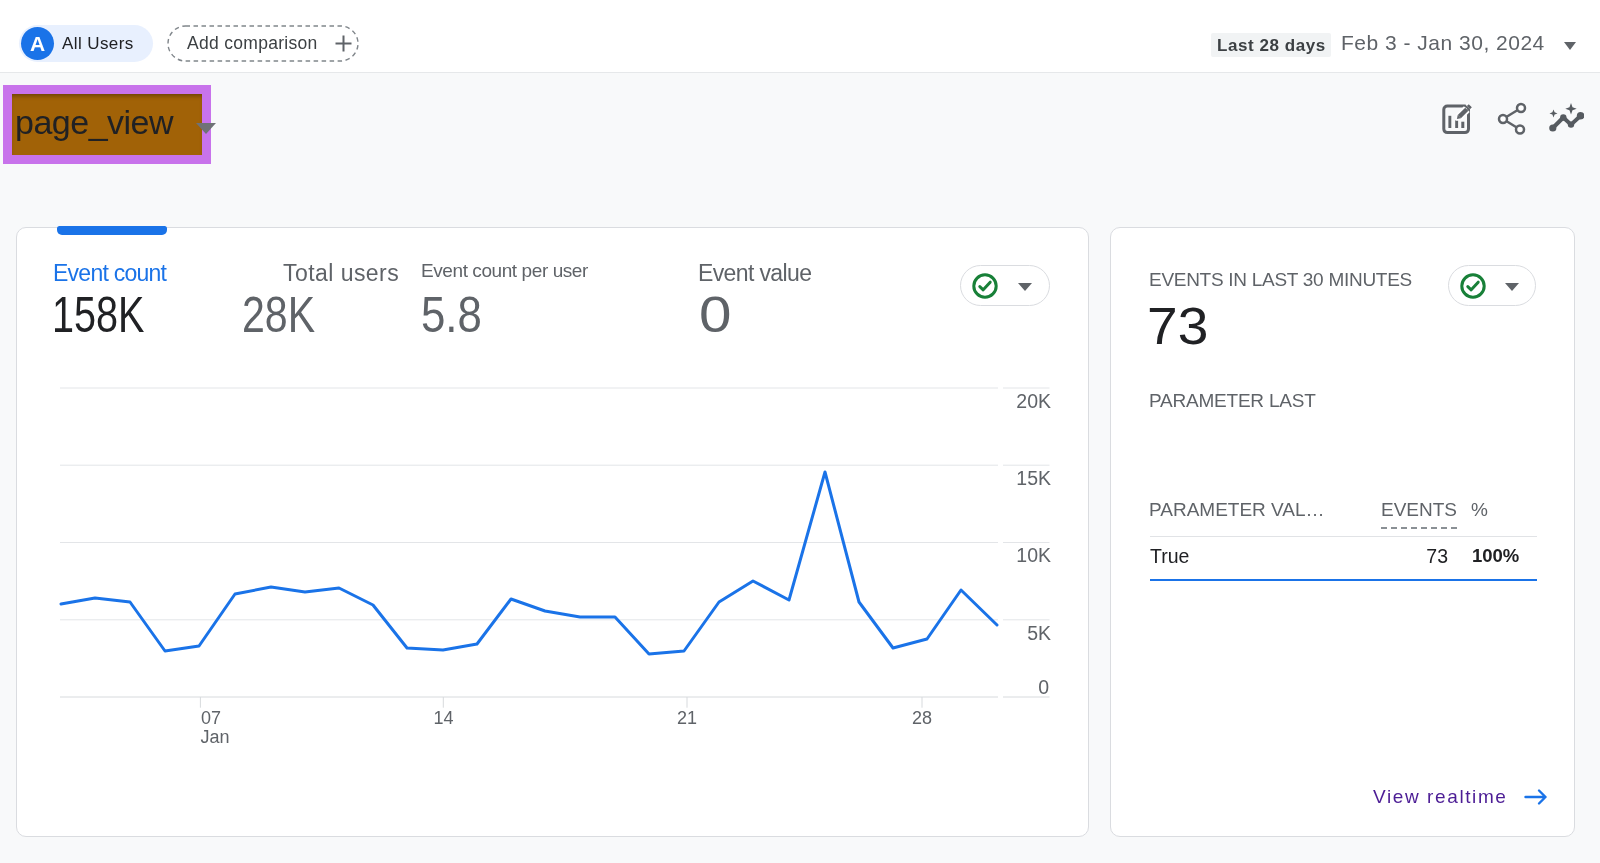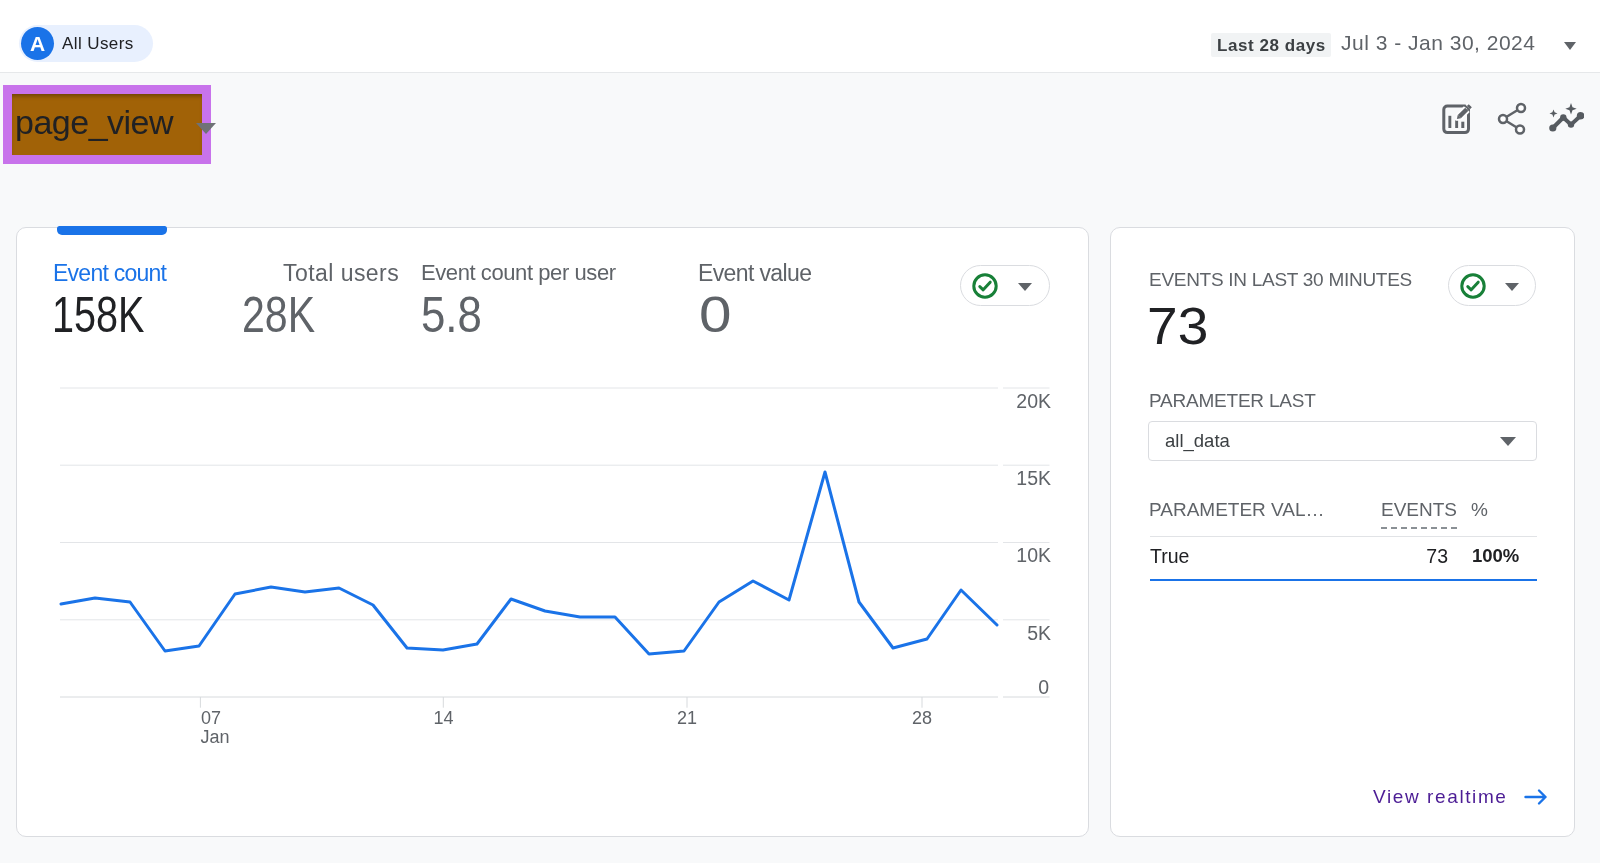--- a/index.html
+++ b/index.html
@@ -16,24 +16,33 @@
 <body>
 <div id="page">
 
   <div class="abs band"></div>
   <div class="abs topdivider"></div>
 
   <div class="abs" style="left:19px;top:25px;width:134px;height:37px;border-radius:19px;background:#e8f0fe;">
     <div class="abs" style="left:2px;top:2px;width:33px;height:33px;border-radius:50%;background:#1a73e8;color:#fff;font-size:21px;font-weight:700;text-align:center;line-height:33px;">A</div>
     <div class="abs dark" style="left:43px;top:0;height:37px;line-height:37px;font-size:17px;font-weight:500;letter-spacing:0.4px;">All Users</div>
   </div>
+  <div class="abs" style="left:167px;top:25px;width:192px;height:37px;">
+    <svg class="abs" style="left:0;top:0;" width="192" height="37">
+        <rect x="1" y="1" width="190" height="35" rx="17.5" fill="none" stroke="#80868b" stroke-width="1.4" stroke-dasharray="4.5 3.5"></rect>
+      </svg>
+    <div class="abs" style="left:20px;top:0;height:36px;line-height:36px;font-size:17.5px;font-weight:500;color:#3c4043;letter-spacing:0.3px;">Add comparison</div>
+    <svg class="abs" style="left:167px;top:9px;" width="19" height="19" viewBox="0 0 19 19">
+        <path d="M9.5 1.5v16M1.5 9.5h16" stroke="#5f6368" stroke-width="2"></path>
+      </svg>
+  </div>
 
   <div class="abs" style="left:1211px;top:33px;width:120px;height:24px;background:#f1f3f4;border-radius:2px;"></div>
   <div class="abs" style="left:1217px;top:34px;height:23px;line-height:23px;font-size:17px;font-weight:700;color:#3c4043;letter-spacing:0.55px;">Last 28 days</div>
-  <div class="abs" style="left:1341px;top:29px;height:28px;line-height:28px;font-size:21px;color:#5f6368;letter-spacing:0.5px;">Jul 3 - Jan 30, 2024</div>
+  <div class="abs" style="left:1341px;top:29px;height:28px;line-height:28px;font-size:21px;color:#5f6368;letter-spacing:0.5px;">Feb 3 - Jan 30, 2024</div>
   <div class="abs" style="left:1564px;top:42px;width:0;height:0;border-left:6.5px solid transparent;border-right:6.5px solid transparent;border-top:8px solid #5f6368;"></div>
 
   <div class="abs" style="left:3px;top:85px;width:208px;height:79px;border:9px solid #c873eb;background:#a16207;box-shadow:inset 0 4px 4px -2px rgba(0,0,0,0.33);">
     <div class="abs dark" style="left:3px;top:0;height:61px;line-height:56px;font-size:34px;letter-spacing:-0.5px;">page_view</div>
     <div class="abs" style="left:184px;top:29px;width:0;height:0;border-left:10px solid transparent;border-right:10px solid transparent;border-top:11px solid #6f7276;"></div>
   </div>
 
   <svg class="abs" style="left:1440px;top:100px;" width="36" height="36" viewBox="0 0 36 36">
     <rect x="3.8" y="6.1" width="24.7" height="26.5" rx="3.5" fill="none" stroke="#5f6368" stroke-width="3"></rect>
     <rect x="8.4" y="15.8" width="2.9" height="12.2" fill="#5f6368"></rect>
@@ -65,21 +74,21 @@
     <path d="M31 3 L32.5 7.2 L36.7 8.7 L32.5 10.2 L31 14.4 L29.5 10.2 L25.3 8.7 L29.5 7.2 Z" fill="#565b60"></path>
   </svg>
 
   <div class="abs card" style="left:16px;top:227px;width:1073px;height:610px;"></div>
   <div class="abs" style="left:57px;top:226px;width:110px;height:8.5px;background:#1a73e8;border-radius:2.5px 2.5px 5px 5px;"></div>
 
   <div class="abs" style="left:53px;top:260px;font-size:23px;letter-spacing:-0.75px;color:#1a73e8;">Event count</div>
   <div class="abs dark" style="left:52px;top:286px;font-size:49.5px;transform:scaleX(0.8);transform-origin:0 0;">158K</div>
   <div class="abs gray" style="left:242px;top:260px;font-size:23px;letter-spacing:0.45px;margin-left:41px;">Total users</div>
   <div class="abs gray" style="left:242px;top:286px;font-size:49.5px;transform:scaleX(0.83);transform-origin:0 0;">28K</div>
-  <div class="abs gray" style="left:421px;top:260px;font-size:22px;letter-spacing:-0.42px;">Event count per user</div>
+  <div class="abs gray" style="left:421px;top:260px;font-size:19px;letter-spacing:-0.42px;">Event count per user</div>
   <div class="abs gray" style="left:421px;top:286px;font-size:49.5px;transform:scaleX(0.885);transform-origin:0 0;">5.8</div>
   <div class="abs gray" style="left:698px;top:260px;font-size:23px;letter-spacing:-0.62px;">Event value</div>
   <div class="abs gray" style="left:699px;top:286px;font-size:49.5px;transform:scaleX(1.18);transform-origin:0 0;">0</div>
 
   <div class="abs" style="left:960px;top:265px;width:90px;height:41px;border:1px solid #dadce0;border-radius:21px;background:#fff;">
     <svg class="abs" style="left:11px;top:7px;" width="26" height="26" viewBox="0 0 26 26">
       <circle cx="13" cy="13" r="11.2" fill="none" stroke="#188038" stroke-width="3"></circle>
       <path d="M7.8 13.6 L11.2 16.8 L18.2 9.2" fill="none" stroke="#188038" stroke-width="3" stroke-linecap="round" stroke-linejoin="round"></path>
     </svg>
     <div class="abs" style="left:57px;top:17px;width:0;height:0;border-left:7.5px solid transparent;border-right:7.5px solid transparent;border-top:8px solid #5f6368;"></div>
@@ -124,24 +133,20 @@
   <div class="abs" style="left:1448px;top:265px;width:88px;height:41px;border:1px solid #dadce0;border-radius:21px;background:#fff;">
     <svg class="abs" style="left:11px;top:7px;" width="26" height="26" viewBox="0 0 26 26">
       <circle cx="13" cy="13" r="11.2" fill="none" stroke="#188038" stroke-width="3"></circle>
       <path d="M7.8 13.6 L11.2 16.8 L18.2 9.2" fill="none" stroke="#188038" stroke-width="3" stroke-linecap="round" stroke-linejoin="round"></path>
     </svg>
     <div class="abs" style="left:56px;top:17px;width:0;height:0;border-left:7.5px solid transparent;border-right:7.5px solid transparent;border-top:8px solid #5f6368;"></div>
   </div>
   <div class="abs dark" style="left:1147px;top:297px;font-size:51px;transform:scaleX(1.08);transform-origin:0 0;">73</div>
 
   <div class="abs gray" style="left:1149px;top:390px;font-size:19px;font-weight:500;letter-spacing:-0.22px;">PARAMETER LAST</div>
-  <div class="abs" style="left:1148px;top:421px;width:389px;height:40px;border:1px solid #dadce0;border-radius:4px;background:#fff;">
-    <div class="abs" style="left:16px;top:0;height:38px;line-height:38px;font-size:18.5px;color:#3c4043;">all_data</div>
-    <div class="abs" style="left:351px;top:15px;width:0;height:0;border-left:8px solid transparent;border-right:8px solid transparent;border-top:9px solid #5f6368;"></div>
-  </div>
 
   <div class="abs gray" style="left:1149px;top:499px;font-size:19px;font-weight:500;letter-spacing:0;">PARAMETER VAL…</div>
   <div class="abs gray" style="left:1381px;top:499px;font-size:19px;font-weight:500;letter-spacing:0;border-bottom:2px dashed #8a9095;padding-bottom:6px;">EVENTS</div>
   <div class="abs gray" style="left:1471px;top:499px;font-size:19px;font-weight:500;">%</div>
 
   <div class="abs" style="left:1150px;top:536px;width:387px;height:1px;background:#e1e3e6;"></div>
   <div class="abs dark" style="left:1150px;top:545px;font-size:19.5px;">True</div>
   <div class="abs dark" style="left:1388px;top:545px;width:60px;font-size:19.5px;text-align:right;">73</div>
   <div class="abs dark" style="left:1472px;top:545px;font-size:18.5px;font-weight:700;">100%</div>
   <div class="abs" style="left:1150px;top:578.5px;width:387px;height:2.6px;background:#1a73e8;"></div>

